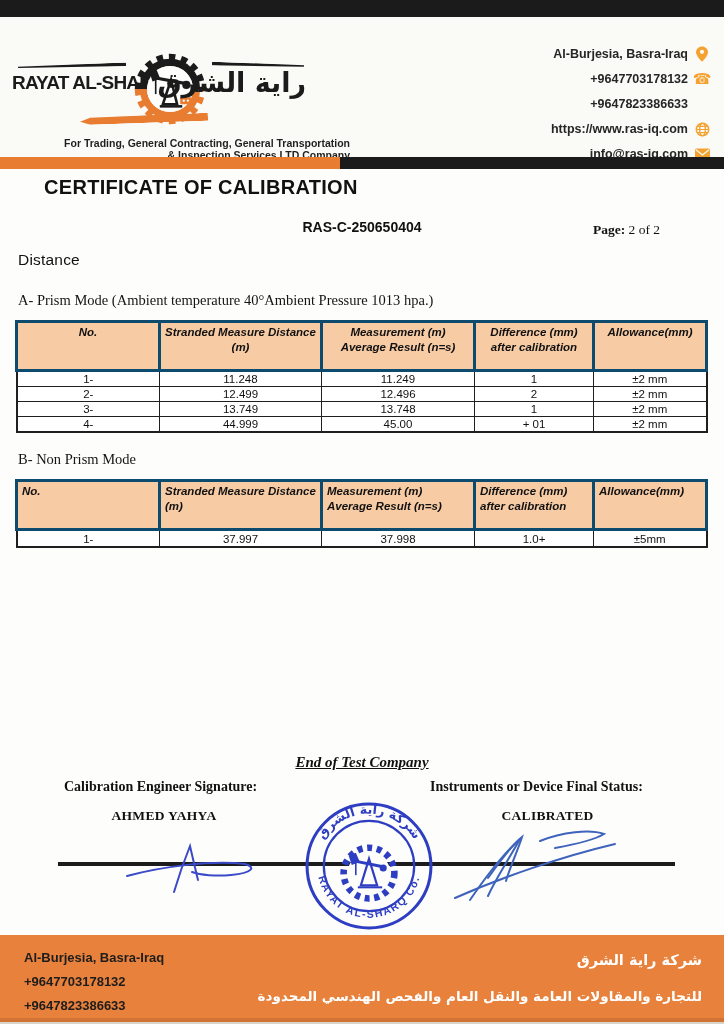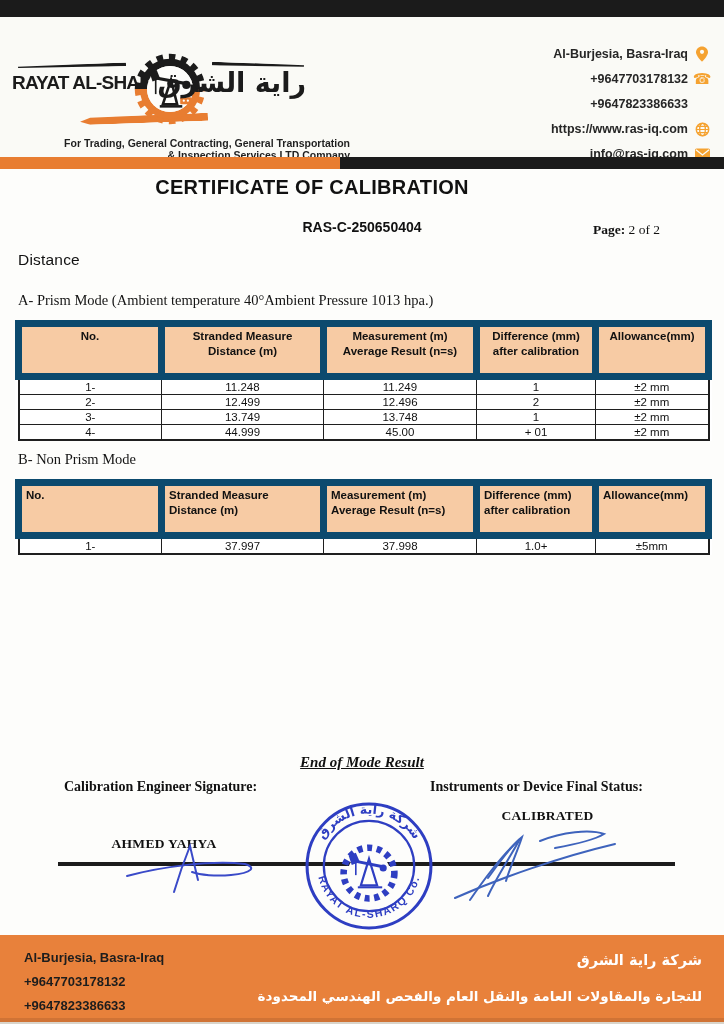--- a/index.html
+++ b/index.html
@@ -36,46 +36,46 @@
   .contact { right:14px; top:29px; display:flex; flex-direction:column; align-items:flex-end; }
   .contact-row { display:flex; align-items:center; gap:6px; margin-bottom:9px; height:16px; }
   .contact-row .txt { font-size:12.5px; font-weight:600; color:#262626; }
   .contact-row .ic { width:16px; height:16px; display:flex; align-items:center; justify-content:center; }
   .phone-glyph { color:#F5A230; font-size:15px; font-family:"DejaVu Sans",sans-serif; line-height:16px; }
 
   
   .divider-orange { left:0; top:157px; width:340px; height:12px; background:#E87D31; }
   .divider-black  { left:340px; top:157px; width:384px; height:12px; background:#1b1b1b; }
 
-  .doc-title { left:0; top:176px; width:624px; text-align:center; font-size:20px;
-    font-weight:bold; letter-spacing:0.3px; color:#111; }
+  .doc-title { left:0; top:176px; width:624px; font-size:20px;
+    font-weight:bold; letter-spacing:0.3px; color:#111;padding-left:44px; }
   .cert-no { left:0; top:203px; width:724px; text-align:center; font-size:14px; font-weight:bold; color:#111;margin-top:16px; }
   .page-line { right:64px; top:222px; font-size:13.5px; color:#111; }
   .page-line .lbl { font-weight:bold; }
 
   .section-title { left:18px; top:251px; font-size:15.5px; color:#111; letter-spacing:0.2px; }
   .mode-a-heading { left:18px; top:292px; font-size:14.5px; color:#141414; }
   .mode-b-heading { left:18px; top:451px; font-size:14.5px; color:#141414; }
 
   .ctable { position:absolute; left:15px; width:690px; border-collapse:collapse;
     table-layout:fixed; font-size:11.5px; color:#111; background:#fff; border:2px solid #1f1f1f; }
-  .ctable th { background:#F7CBA4; font-weight:bold; border:7px solid #0c4a6e;
-    padding:2px 4px 14px; line-height:1.3; vertical-align:top; height:34px; }
+  .ctable th { background:#F7CBA4; font-weight:bold; border:3px solid #0c4a6e;
+    padding:2px 4px 14px; line-height:1.3; vertical-align:top; height:34px;font-style:italic; }
   .ctable td { border:1px solid #1f1f1f; text-align:center; padding:1px 2px; height:15px; }
   #table-a { top:320px; } #table-a th { text-align:center; }
   #table-b { top:479px; } #table-b th { text-align:left; }
   #table-b td { height:18px; }
 
   .end-title { left:0; top:754px; width:724px; text-align:center; font-size:15px;
     font-weight:bold; font-style:italic; text-decoration:underline; color:#111; }
   .sig-label { top:779px; font-size:14px; font-weight:bold; color:#111; }
   #sig-left-label { left:64px; } #sig-right-label { left:430px; }
   .sig-name { top:808px; font-size:13.5px; font-weight:bold; letter-spacing:0.3px;
     color:#111; text-align:center; }
-  #sig-left-name { left:64px; width:200px;margin-top:28px; } #sig-right-name { left:455px; width:185px; }
+  #sig-left-name { left:64px; width:200px; } #sig-right-name { left:455px; width:185px; }
   .sig-line { left:58px; top:862px; width:617px; height:3.5px; background:#1c1c1c; }
 
   .stamp { left:303px; top:800px; width:132px; height:132px; }
   .signatures { left:50px; top:808px; width:640px; height:110px; }
 
   
   .footer { left:0; top:935px; width:724px; height:89px; background:#E8813B;
     box-shadow: inset 0 -4px 0 rgba(0,0,0,0.10); border-bottom:2px solid #d9d4ca; }
   .footer-left { position:absolute; left:24px; top:11px; font-size:13px; font-weight:bold;
     color:#1d1d1d; line-height:24px; }
@@ -248,21 +248,21 @@
         <tr>
           <td>1-</td>
           <td>37.997</td>
           <td>37.998</td>
           <td>1.0+</td>
           <td>±5mm</td>
         </tr>
       </tbody>
     </table>
 
-  <div class="abs end-title serif">End of Mode Result</div>
+  <div class="abs end-title serif">End of Test Company</div>
 
   <div class="abs sig-label serif" id="sig-left-label">Calibration Engineer Signature:</div>
   <div class="abs sig-label serif" id="sig-right-label">Instruments or Device Final Status:</div>
 
   <div class="abs sig-name serif" id="sig-left-name">AHMED YAHYA</div>
   <div class="abs sig-name serif" id="sig-right-name">CALIBRATED</div>
 
   <div class="abs sig-line"></div>
 
   <svg class="abs signatures" viewBox="0 0 640 110">

